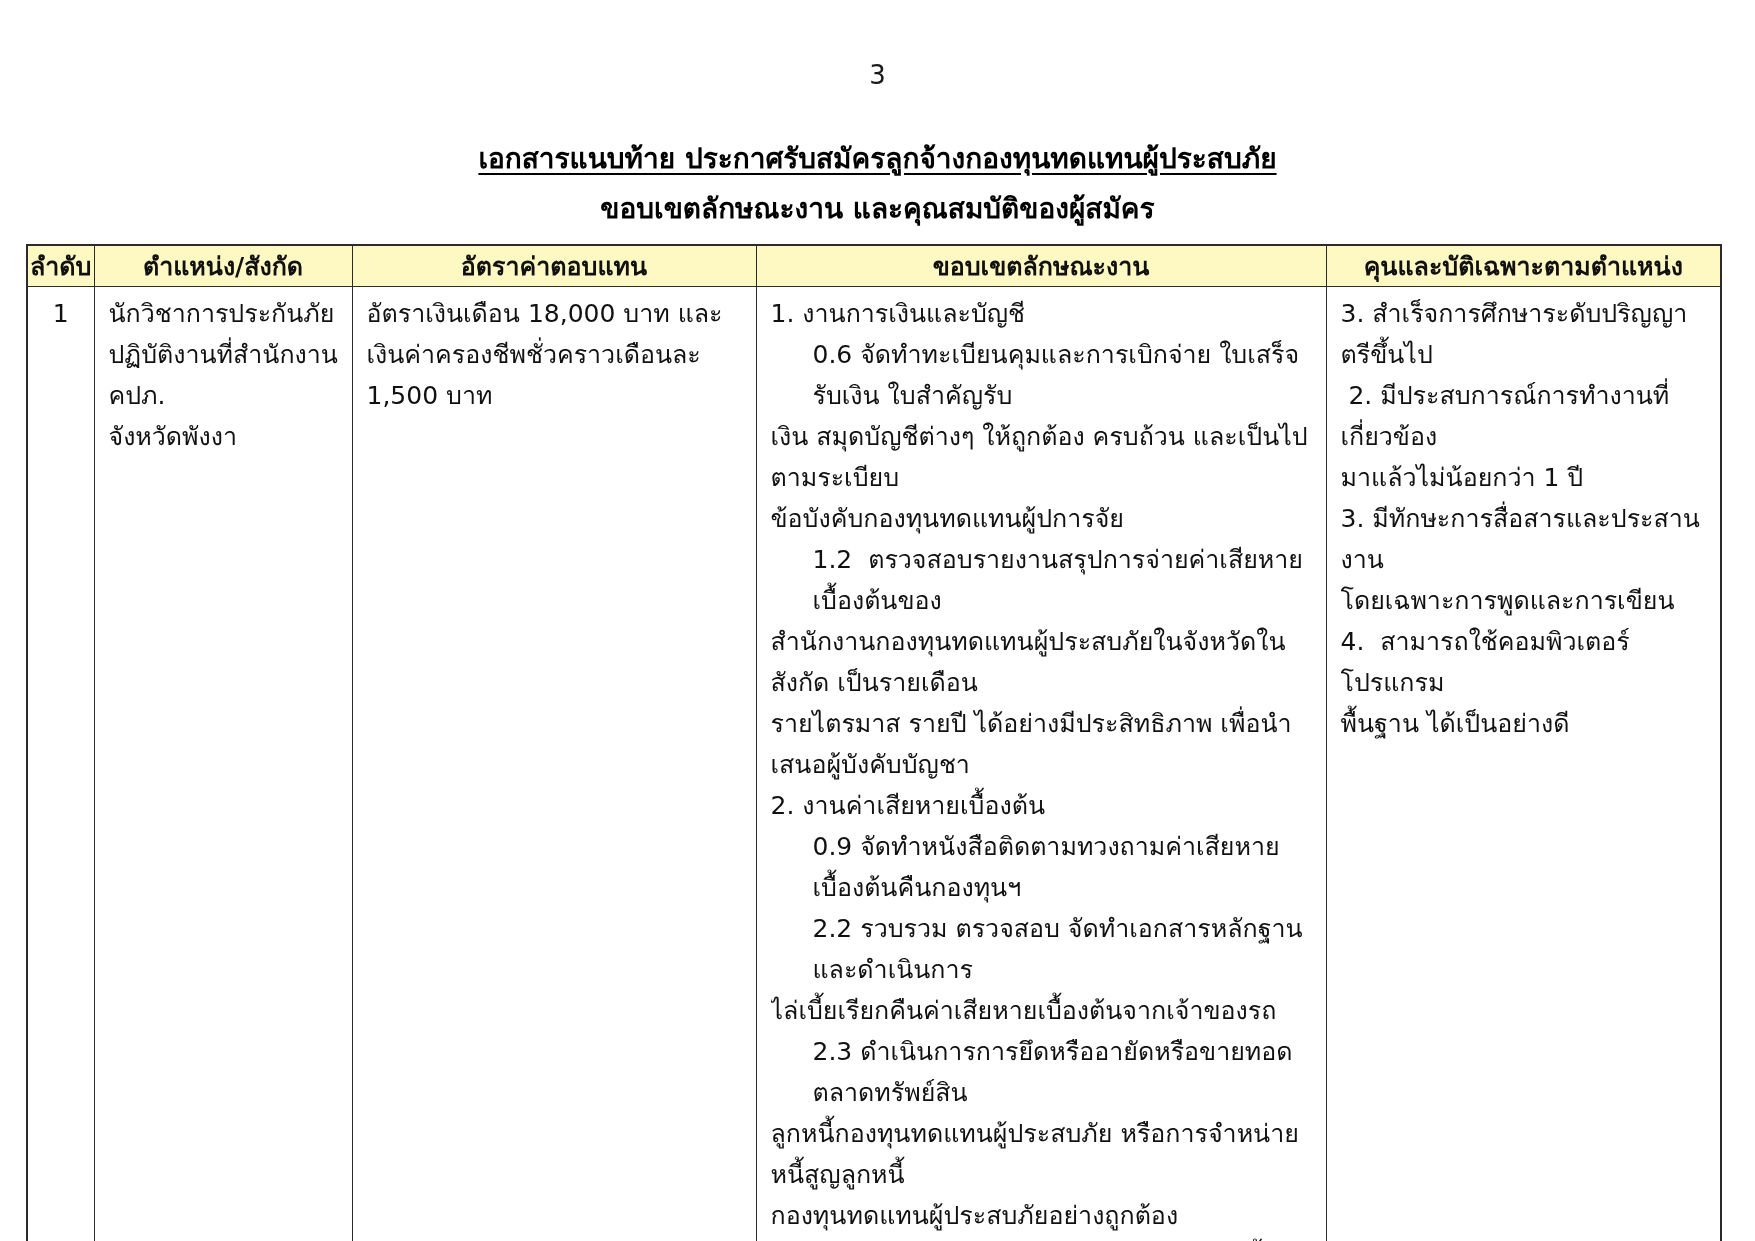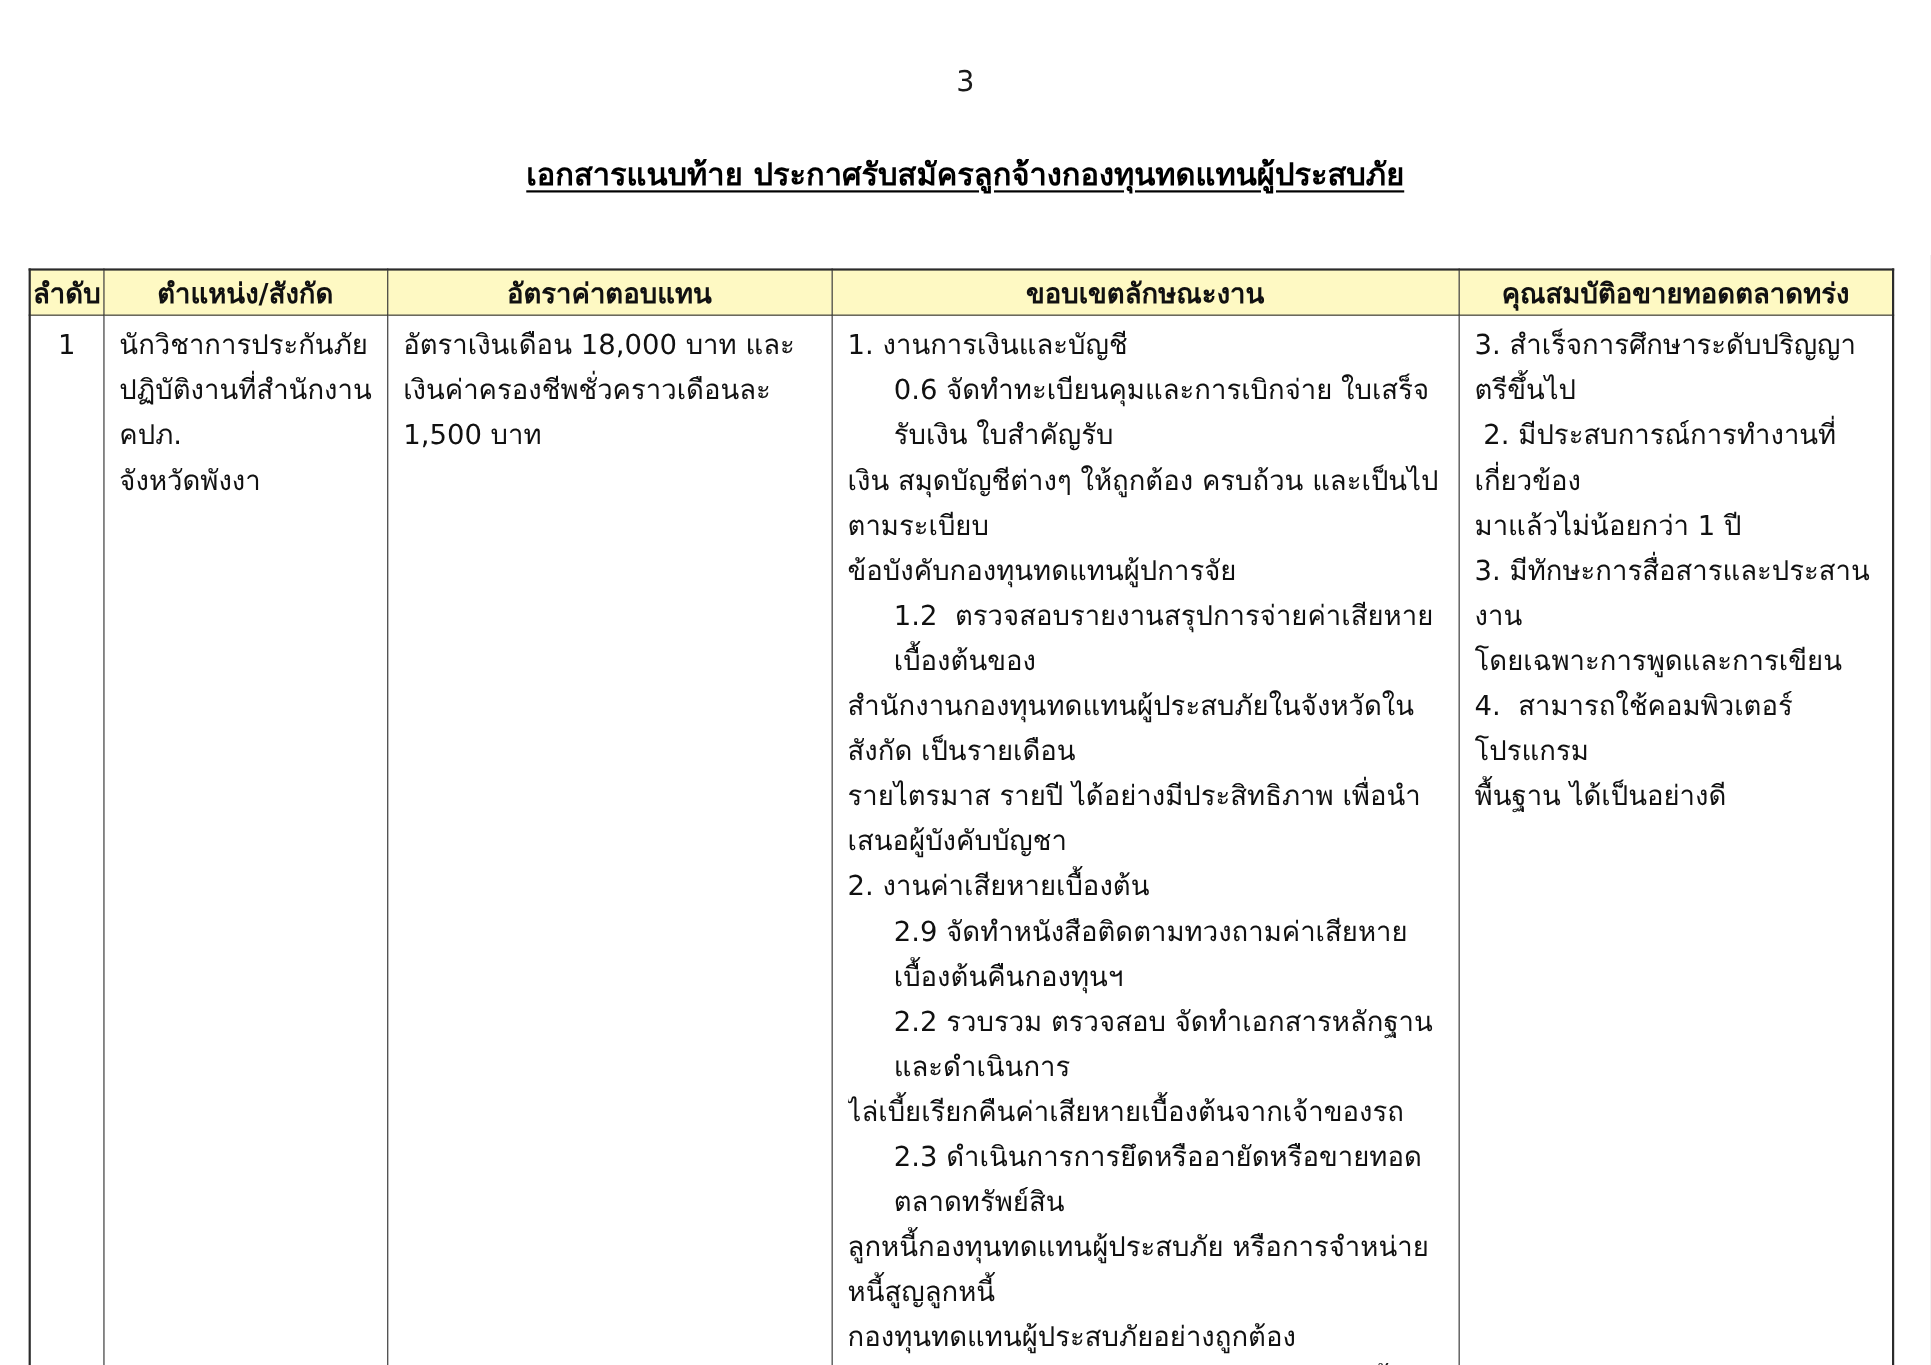--- a/index.html
+++ b/index.html
@@ -56,36 +56,37 @@
   td.no-cell .cell-inner{text-align:center;padding:6px 2px;}
 </style>
 </head>
 <body>
 
 <div class="page">
 
   <div class="page-number">3</div>
 
   <div class="doc-title t1">เอกสารแนบท้าย ประกาศรับสมัครลูกจ้างกองทุนทดแทนผู้ประสบภัย</div>
+  <div class="doc-title t2">ขอบเขตลักษณะงาน และคุณสมบัติของผู้สมัคร</div>
 
   <table class="main">
     <colgroup>
       <col style="width:67px">
       <col style="width:258px">
       <col style="width:404px">
       <col style="width:570px">
       <col style="width:395px">
     </colgroup>
     <thead>
       <tr>
         <th class="hcell">ลำดับ</th>
         <th class="hcell">ตำแหน่ง/สังกัด</th>
         <th class="hcell">อัตราค่าตอบแทน</th>
         <th class="hcell">ขอบเขตลักษณะงาน</th>
-        <th class="hcell">คุณสมบัติอขายทอดตลาดทร่ง</th>
+        <th class="hcell">คุนและบัติเฉพาะตามตำแหน่ง</th>
       </tr>
     </thead>
     <tbody>
       <tr>
         <td class="bcell no-cell">
           <div class="cell-inner">
             <div class="tline">1</div>
           </div>
         </td>
         <td class="bcell">
@@ -106,21 +107,21 @@
         <td class="bcell">
           <div class="cell-inner">
               <div class="tline">1. งานการเงินและบัญชี</div>
               <div class="tline indent">0.6 จัดทำทะเบียนคุมและการเบิกจ่าย ใบเสร็จรับเงิน ใบสำคัญรับ</div>
               <div class="tline">เงิน สมุดบัญชีต่างๆ ให้ถูกต้อง ครบถ้วน และเป็นไปตามระเบียบ</div>
               <div class="tline">ข้อบังคับกองทุนทดแทนผู้ปการจัย</div>
               <div class="tline indent">1.2  ตรวจสอบรายงานสรุปการจ่ายค่าเสียหายเบื้องต้นของ</div>
               <div class="tline">สำนักงานกองทุนทดแทนผู้ประสบภัยในจังหวัดในสังกัด เป็นรายเดือน</div>
               <div class="tline">รายไตรมาส รายปี ได้อย่างมีประสิทธิภาพ เพื่อนำเสนอผู้บังคับบัญชา</div>
               <div class="tline">2. งานค่าเสียหายเบื้องต้น</div>
-              <div class="tline indent">2.9 จัดทำหนังสือติดตามทวงถามค่าเสียหายเบื้องต้นคืนกองทุนฯ</div>
+              <div class="tline indent">0.9 จัดทำหนังสือติดตามทวงถามค่าเสียหายเบื้องต้นคืนกองทุนฯ</div>
               <div class="tline indent">2.2 รวบรวม ตรวจสอบ จัดทำเอกสารหลักฐาน และดำเนินการ</div>
               <div class="tline">ไล่เบี้ยเรียกคืนค่าเสียหายเบื้องต้นจากเจ้าของรถ</div>
               <div class="tline indent">2.3 ดำเนินการการยึดหรืออายัดหรือขายทอดตลาดทรัพย์สิน</div>
               <div class="tline">ลูกหนี้กองทุนทดแทนผู้ประสบภัย หรือการจำหน่ายหนี้สูญลูกหนี้</div>
               <div class="tline">กองทุนทดแทนผู้ประสบภัยอย่างถูกต้อง</div>
               <div class="tline indent">2.4 ตรวจสอบการดำเนินงานค่าเสียหายเบื้องต้นของจังหวัดในสังกัด</div>
             </div>
         </td>
         <td class="bcell">
           <div class="cell-inner">

